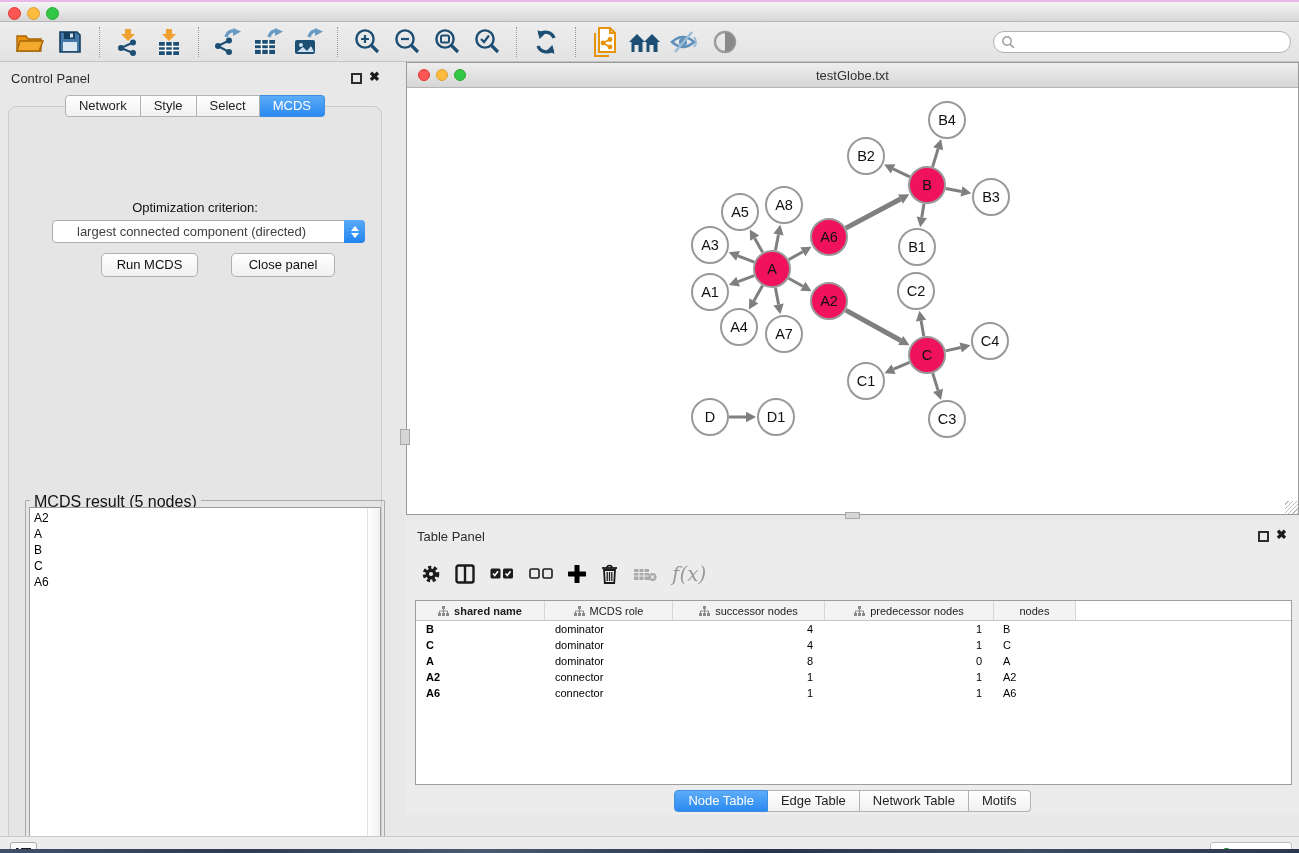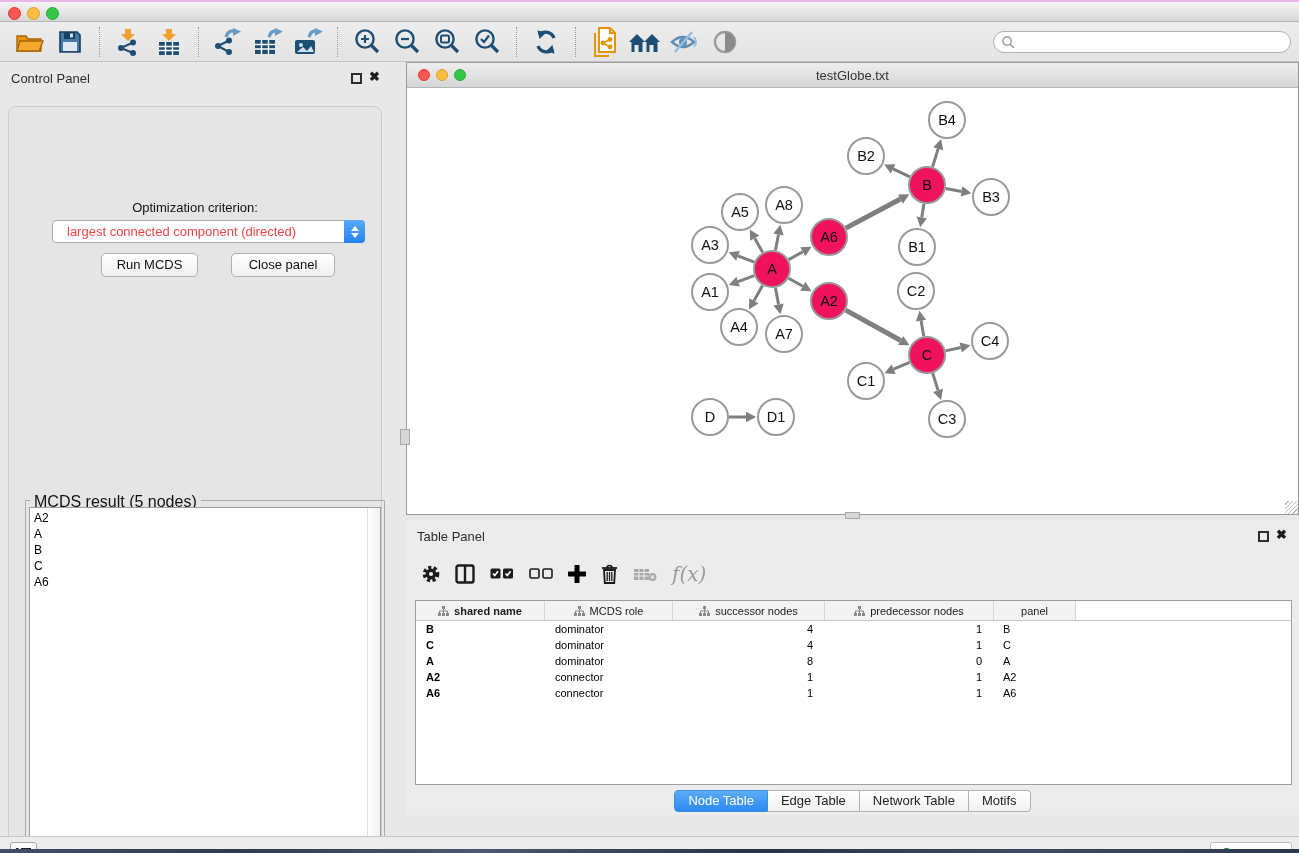--- a/index.html
+++ b/index.html
@@ -40,21 +40,21 @@
     background:linear-gradient(#ffffff,#f1f1f1);border:1px solid #b2b2b2;border-left:none;cursor:default;}
   .tab:first-child{border-left:1px solid #b2b2b2;border-radius:4px 0 0 4px;}
   .tab:last-child{border-radius:0 4px 4px 0;}
   .tab.active{background:linear-gradient(#5cacf8,#2b89f0);color:#fff;border-color:#3f8ede;}
   .cp-body{position:absolute;left:8px;top:44px;width:374px;height:761px;max-height:761px;
     background:#e5e5e5;border:1px solid #cbcbcb;border-radius:8px;height:762px;}
   .cp-body{height:762px;} 
   .opt-label{position:absolute;left:0;right:0;top:93px;text-align:center;font-size:13px;color:#111;}
   .dropdown{position:absolute;left:43px;top:113px;width:313px;height:23px;background:#fff;
     border:1px solid #ababab;border-radius:4px;display:flex;align-items:center;}
-  .dropdown .dval{flex:1;font-size:13px;padding-left:14px;color:#ef4444;white-space:nowrap;}
+  .dropdown .dval{flex:1;font-size:13px;padding-left:24px;color:#404040;white-space:nowrap;}
   .dropdown .stepper{width:21px;height:23px;margin-right:-1px;border-radius:0 4px 4px 0;
     background:linear-gradient(#59aaf8,#2384ef);display:flex;flex-direction:column;align-items:center;justify-content:center;gap:2px;}
   .stepper .up{width:0;height:0;border-left:4px solid transparent;border-right:4px solid transparent;border-bottom:5px solid #fff;}
   .stepper .down{width:0;height:0;border-left:4px solid transparent;border-right:4px solid transparent;border-top:5px solid #fff;}
   .btn{position:absolute;top:146px;height:24px;background:linear-gradient(#ffffff,#f0f0f0);
     border:1px solid #b0b0b0;border-radius:5px;font-size:13px;color:#111;text-align:center;line-height:22px;}
   .btn-run{left:92px;width:97px;}
   .btn-close{left:202px;width:104px;margin-left:20px;}
   .mcds-group{position:absolute;left:16px;top:393px;width:360px;height:345px;
     border:1px solid #ababab;border-radius:1px;}
@@ -280,20 +280,26 @@
           <div class="items">
             <div class="list-item">A2</div>
             <div class="list-item">A</div>
             <div class="list-item">B</div>
             <div class="list-item">C</div>
             <div class="list-item">A6</div>
           </div>
           <div class="vtrack"></div>
         </div>
       </div>
+    </div>
+    <div class="tabrow cp-tabs">
+      <div class="tab">Network</div>
+      <div class="tab">Style</div>
+      <div class="tab">Select</div>
+      <div class="tab active">MCDS</div>
     </div>
   </div>
 
   <div class="net-window">
     <div class="net-titlebar">
       <div class="tl red" style="background:#fc5753;border:1px solid #df3734;"></div>
       <div class="tl yellow" style="background:#fdbc40;border:1px solid #de9f34;"></div>
       <div class="tl green" style="background:#33c748;border:1px solid #27aa35;"></div>
       <div class="net-title">testGlobe.txt</div>
     </div>
@@ -477,21 +483,21 @@
           <svg width="11" height="10" viewBox="0 0 11 10">
               <rect x="4" y="0" width="3" height="3" fill="#8a8a8a"></rect>
               <rect x="0" y="7" width="3" height="3" fill="#8a8a8a"></rect>
               <rect x="4" y="7" width="3" height="3" fill="#8a8a8a"></rect>
               <rect x="8" y="7" width="3" height="3" fill="#8a8a8a"></rect>
               <path d="M5.5 3 V5 M1.5 7 V5 H9.5 V7 M5.5 5 V7" stroke="#8a8a8a" fill="none"></path>
             </svg>
           <span>predecessor nodes</span>
         </div>
         <div class="th c4">
-          <span>panel</span>
+          <span>nodes</span>
         </div>
       </div>
       <div class="trow">
         <div class="td c0">B</div>
         <div class="td c1">dominator</div>
         <div class="td c2">4</div>
         <div class="td c3">1</div>
         <div class="td c4">B</div>
       </div>
       <div class="trow">

